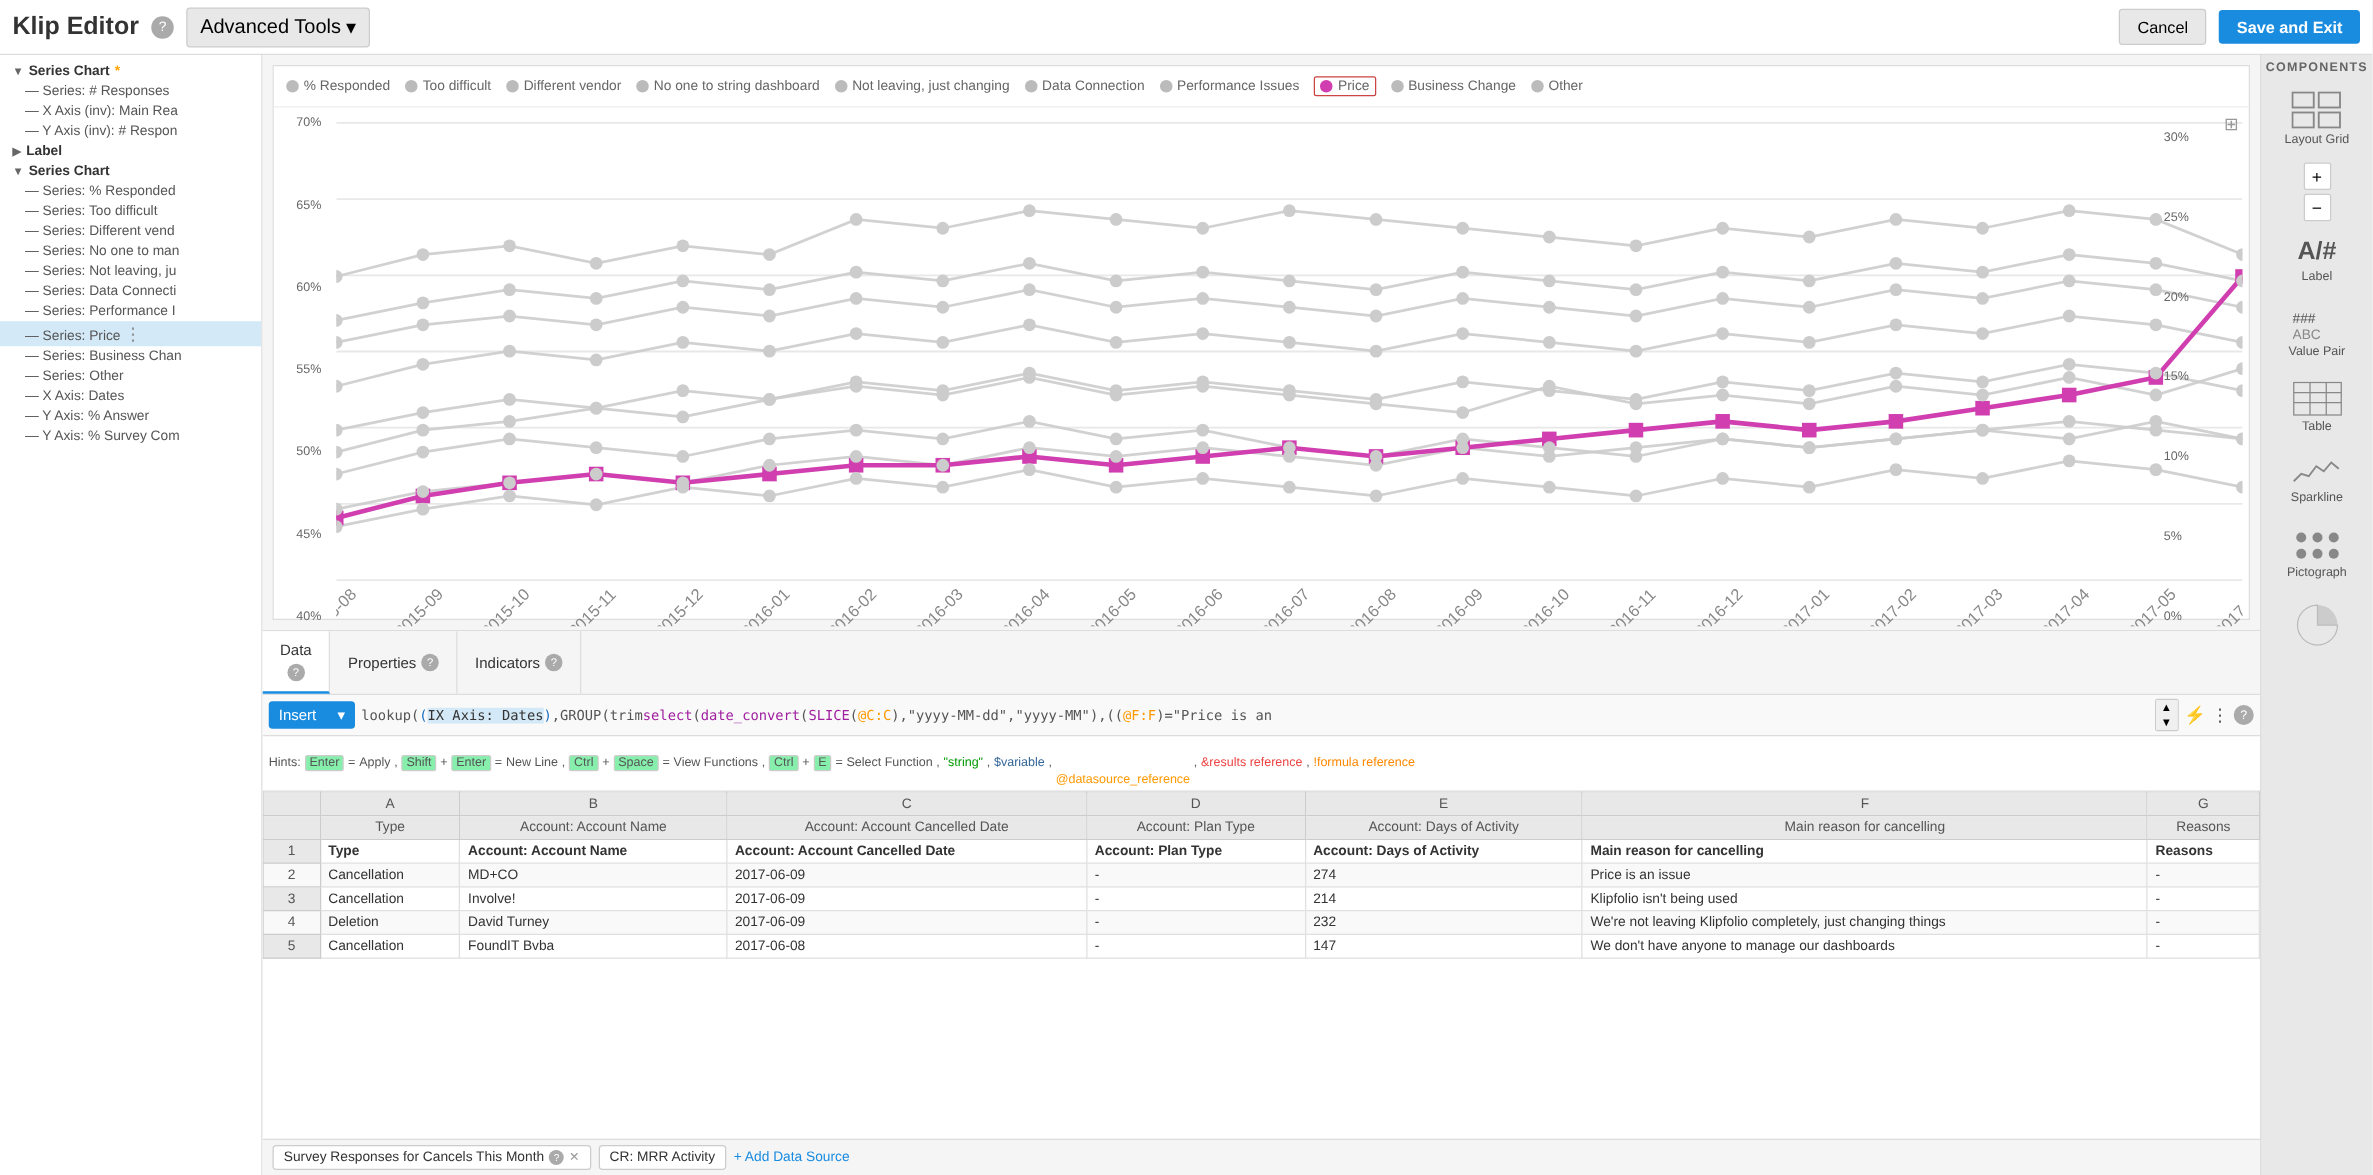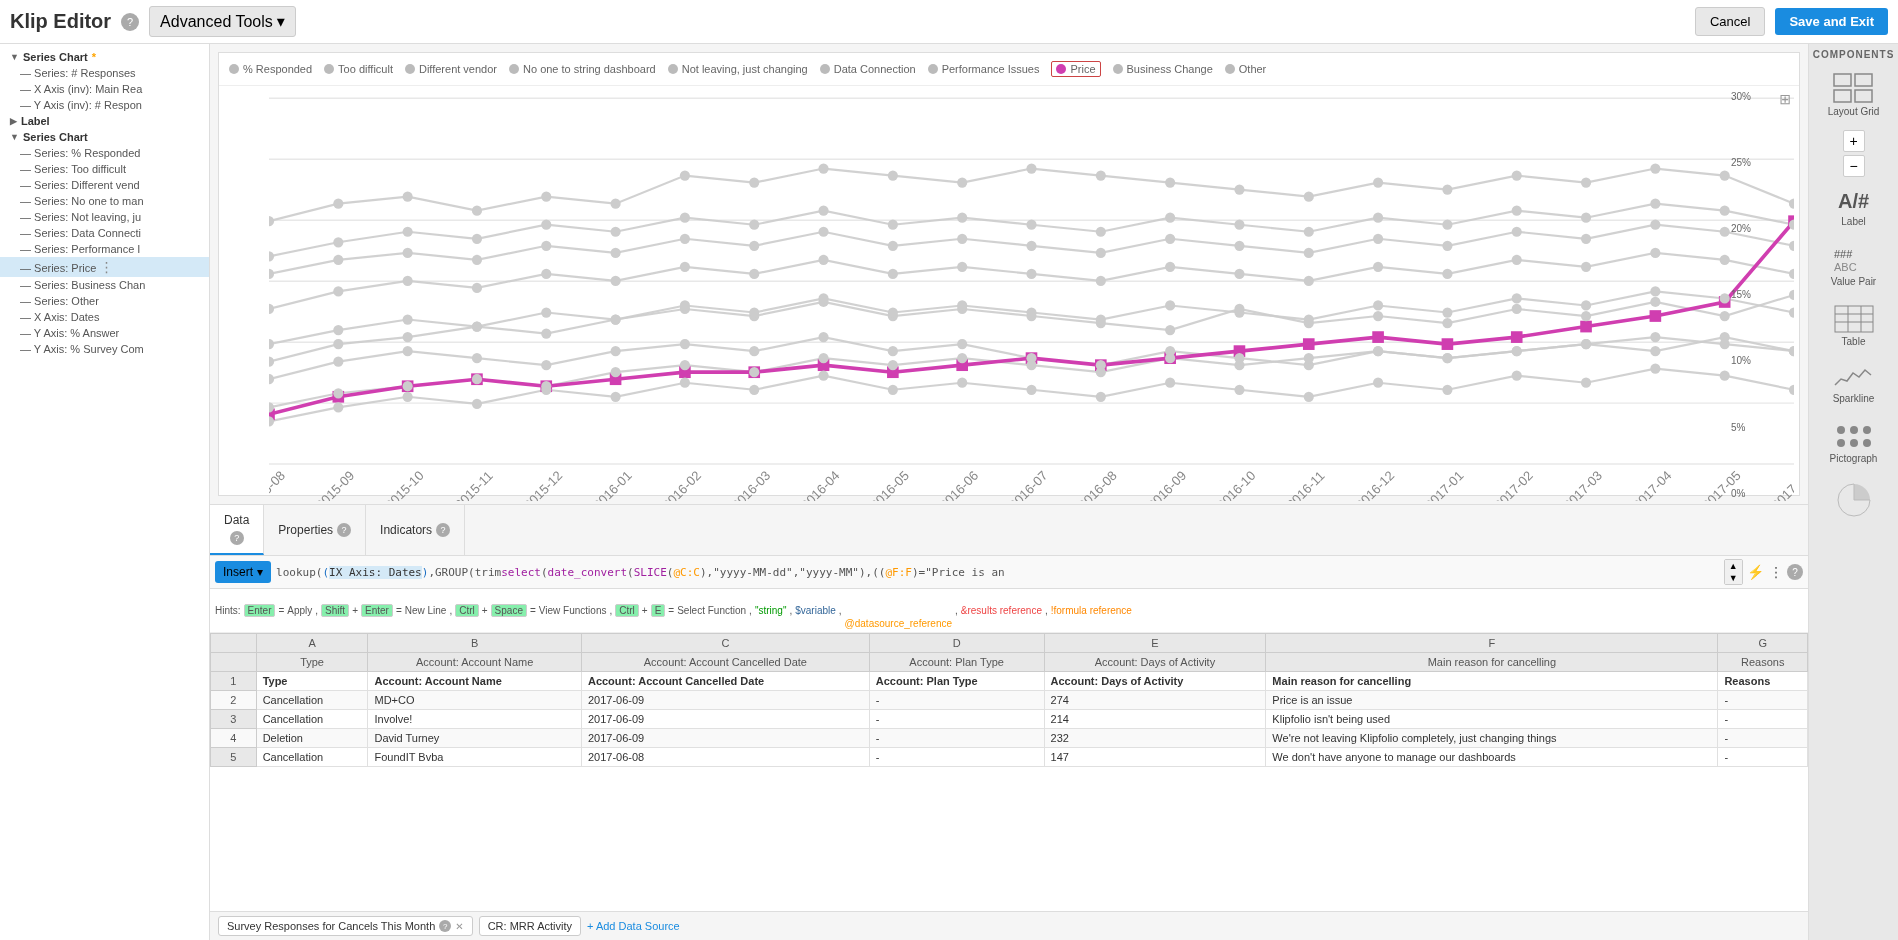--- a/index.html
+++ b/index.html
@@ -42,35 +42,35 @@
     .chart-legend { padding: 8px 10px; display: flex; flex-wrap: wrap; gap: 4px 12px; font-size: 11px; border-bottom: 1px solid #eee; }
     .legend-item { display: flex; align-items: center; gap: 4px; color: #666; }
     .legend-dot { width: 10px; height: 10px; border-radius: 50%; background: #ccc; flex-shrink: 0; }
     .legend-item.highlighted { border: 1px solid #c44; padding: 1px 4px; border-radius: 2px; }
     .legend-item.highlighted .legend-dot { background: #d03eb0; }
     .chart-inner { flex: 1; position: relative; padding: 5px 5px 30px 50px; }
     .chart-grid-icon { position: absolute; top: 5px; right: 8px; color: #999; font-size: 14px; }
 
     
     .y-axis-left { position: absolute; left: 0; top: 5px; bottom: 30px; display: flex; flex-direction: column; justify-content: space-between; padding: 2px 2px; width: 40px; text-align: right; font-size: 10px; color: #666; }
-    .y-axis-right { position: absolute; right: 35px; top: 3px; bottom: 30px; display: flex; flex-direction: column; justify-content: space-between; padding: 2px 2px; width: 35px; text-align: left; font-size: 10px; color: #666; }
+    .y-axis-right { position: absolute; right: 35px; top: 17px; bottom: 30px; display: flex; flex-direction: column; justify-content: space-between; padding: 2px 2px; width: 35px; text-align: left; font-size: 10px; color: #666; }
 
     
     .chart-svg { width: 100%; height: 100%; }
 
     
     .bottom-section { flex: 1; background: #fff; border-top: 1px solid #ddd; display: flex; flex-direction: column; }
     .tab-row { display: flex; border-bottom: 1px solid #ddd; background: #f5f5f5; }
     .tab { padding: 8px 14px; cursor: pointer; border-right: 1px solid #ddd; display: flex; align-items: center; gap: 4px; font-size: 12px; }
     .tab.active { background: #fff; border-bottom: 2px solid #1a8ce0; font-weight: normal; flex-direction: column; }
     .tab-help { width: 14px; height: 14px; border-radius: 50%; background: #aaa; color: #fff; display: inline-flex; align-items: center; justify-content: center; font-size: 9px; }
 
     
     .formula-bar { display: flex; align-items: center; border-bottom: 1px solid #ddd; background: #f9f9f9; padding: 3px 5px; gap: 5px; }
-    .insert-btn { background: #1a8ce0; color: #000000; border: none; border-radius: 3px; padding: 4px 8px; cursor: pointer; font-size: 12px; display: flex; align-items: flex-start; gap: 4px; }
+    .insert-btn { background: #1a8ce0; color: #ffffff; border: none; border-radius: 3px; padding: 4px 8px; cursor: pointer; font-size: 12px; display: flex; align-items: flex-start; gap: 17px; }
     .formula-input { flex: 1; font-family: monospace; font-size: 11px; background: transparent; border: none; outline: none; color: #333; white-space: nowrap; overflow: hidden; }
     .formula-scroll-btns { display: flex; flex-direction: column; border: 1px solid #ccc; border-radius: 2px; }
     .formula-scroll-btn { background: #f0f0f0; border: none; cursor: pointer; padding: 1px 4px; font-size: 9px; }
     .formula-action-btns { display: flex; gap: 4px; }
     .formula-action-btn { background: none; border: none; cursor: pointer; font-size: 14px; color: #555; }
 
     
     .hints-bar { padding: 3px 5px; font-size: 10px; color: #555; border-bottom: 1px solid #eee; display: flex; align-items: center; gap: 3px; flex-wrap: wrap; }
     .hint-key { background: #86efac; border: 1px solid #ccc; border-radius: 2px; padding: 0 3px; font-size: 10px; }
     .hint-ref-ds { color: #f90; margin-top: 26px; }
@@ -188,20 +188,29 @@
               <span class="legend-dot" style="background:#bbb;"></span>
               <span>Business Change</span>
             </span>
             <span class="legend-item">
               <span class="legend-dot" style="background:#bbb;"></span>
               <span>Other</span>
             </span>
           </div>
         <div class="chart-inner">
           <span class="chart-grid-icon">⊞</span>
+          <div class="y-axis-left" id="y-axis-left">
+              <span>70%</span>
+              <span>65%</span>
+              <span>60%</span>
+              <span>55%</span>
+              <span>50%</span>
+              <span>45%</span>
+              <span>40%</span>
+            </div>
           <div class="y-axis-right" id="y-axis-right">
               <span>30%</span>
               <span>25%</span>
               <span>20%</span>
               <span>15%</span>
               <span>10%</span>
               <span>5%</span>
               <span>0%</span>
             </div>
           <svg class="chart-svg" id="chart-svg" viewBox="0 0 1050 280" preserveAspectRatio="none">

